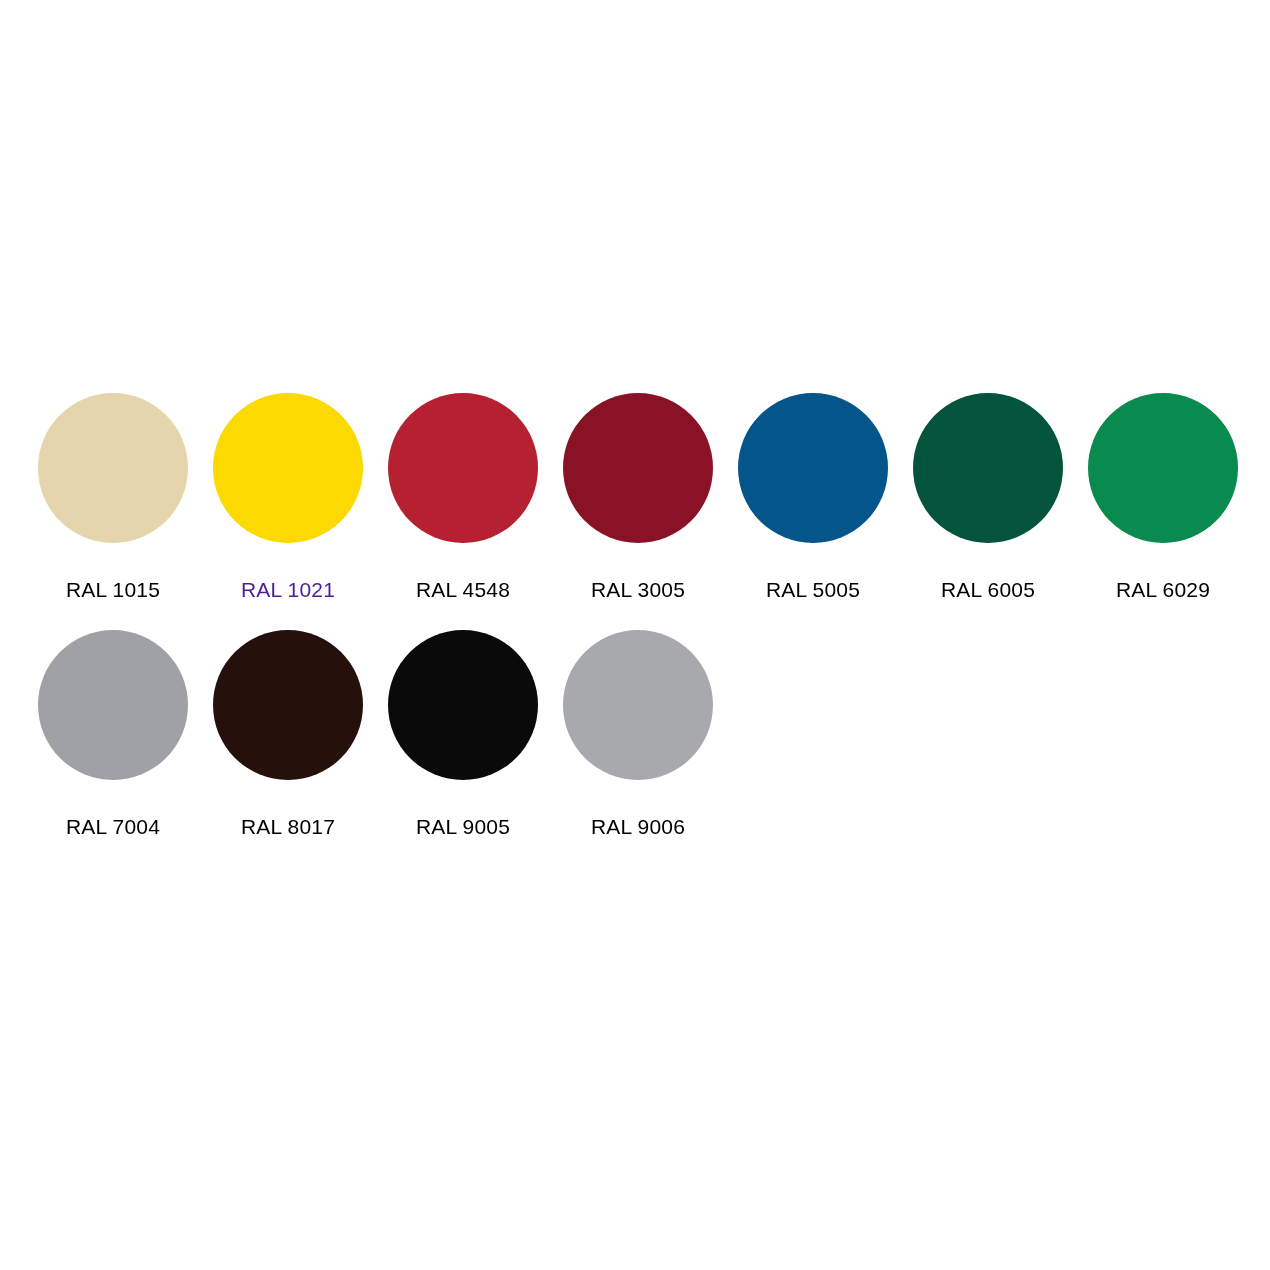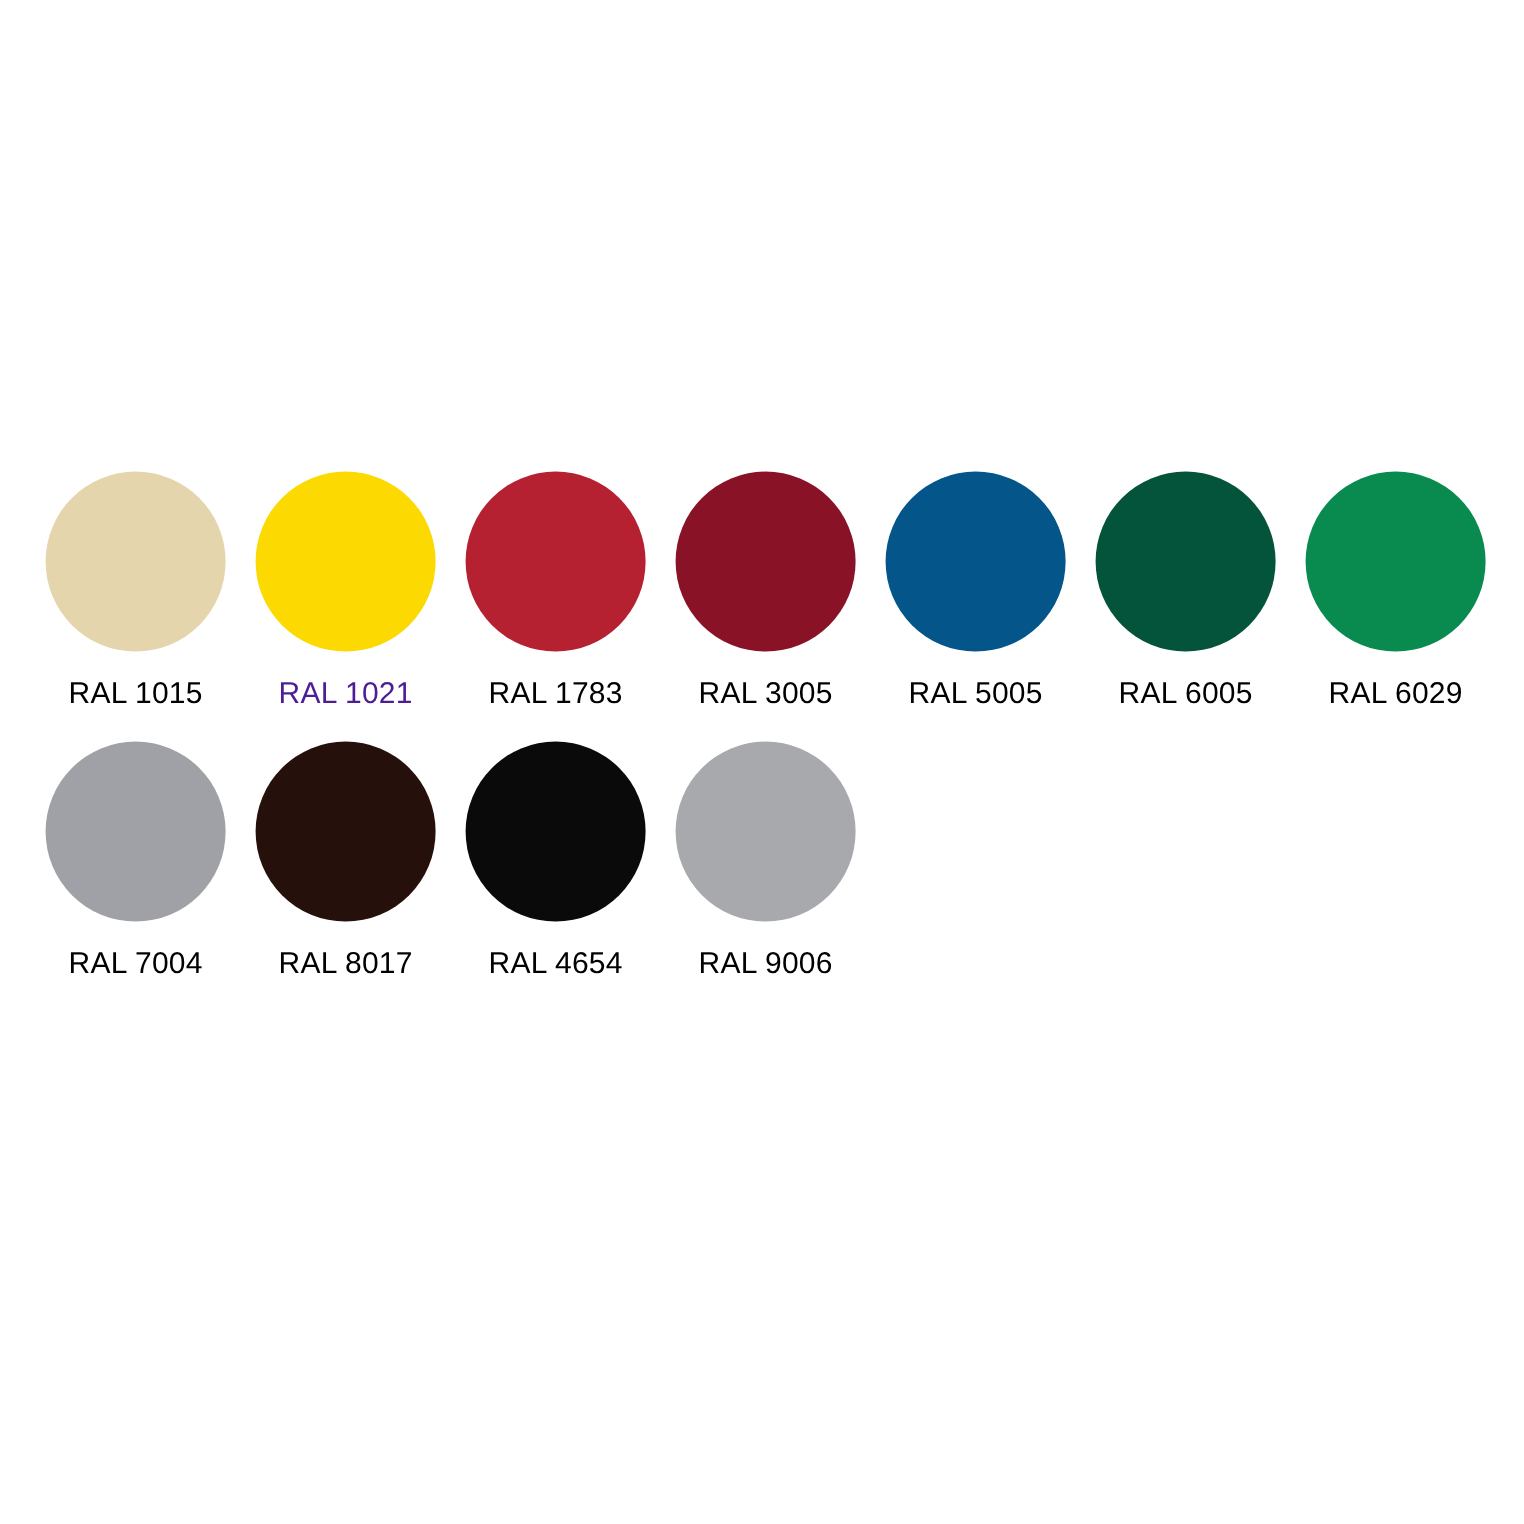--- a/index.html
+++ b/index.html
@@ -47,22 +47,22 @@
     width: 150px;
     height: 150px;
     border-radius: 50%;
     box-sizing: border-box;
     display: block;
   }
 
   .swatch-label {
     width: 150px;
     text-align: center;
-    margin-top: 20px;
-    font-size: 25px;
+    margin-top: 32px;
+    font-size: 21px;
     line-height: 30px;
     color: #000000;
     letter-spacing: 0.2px;
     white-space: nowrap;
   }
 </style>
 </head>
 <body style="background-color: rgb(255, 255, 255);">
 
 <div id="swatch-chart">
@@ -71,21 +71,21 @@
     <div class="swatch-cell">
       <div class="swatch-circle" style="background-color: rgb(229, 213, 172);"></div>
       <div class="swatch-label" style="color: rgb(0, 0, 0);">RAL 1015</div>
     </div>
     <div class="swatch-cell">
       <div class="swatch-circle" style="background-color: rgb(252, 217, 0);"></div>
       <div class="swatch-label" style="color: #4c1d95;">RAL 1021</div>
     </div>
     <div class="swatch-cell">
       <div class="swatch-circle" style="background-color: rgb(181, 33, 49);"></div>
-      <div class="swatch-label" style="color: rgb(0, 0, 0);">RAL 1783</div>
+      <div class="swatch-label" style="color: rgb(0, 0, 0);">RAL 4548</div>
     </div>
     <div class="swatch-cell">
       <div class="swatch-circle" style="background-color: rgb(138, 18, 39);"></div>
       <div class="swatch-label" style="color: rgb(0, 0, 0);">RAL 3005</div>
     </div>
     <div class="swatch-cell">
       <div class="swatch-circle" style="background-color: rgb(3, 85, 138);"></div>
       <div class="swatch-label" style="color: rgb(0, 0, 0);">RAL 5005</div>
     </div>
     <div class="swatch-cell">
@@ -100,21 +100,21 @@
     <div class="swatch-cell">
       <div class="swatch-circle" style="background-color: rgb(160, 161, 166);"></div>
       <div class="swatch-label" style="color: rgb(0, 0, 0);">RAL 7004</div>
     </div>
     <div class="swatch-cell">
       <div class="swatch-circle" style="background-color: rgb(38, 16, 11);"></div>
       <div class="swatch-label" style="color: rgb(0, 0, 0);">RAL 8017</div>
     </div>
     <div class="swatch-cell">
       <div class="swatch-circle" style="background-color: rgb(10, 10, 10);"></div>
-      <div class="swatch-label" style="color: rgb(0, 0, 0);">RAL 4654</div>
+      <div class="swatch-label" style="color: rgb(0, 0, 0);">RAL 9005</div>
     </div>
     <div class="swatch-cell">
       <div class="swatch-circle" style="background-color: rgb(168, 169, 173);"></div>
       <div class="swatch-label" style="color: rgb(0, 0, 0);">RAL 9006</div>
     </div>
 
   </div>
 </div>
 
 </body></html>

